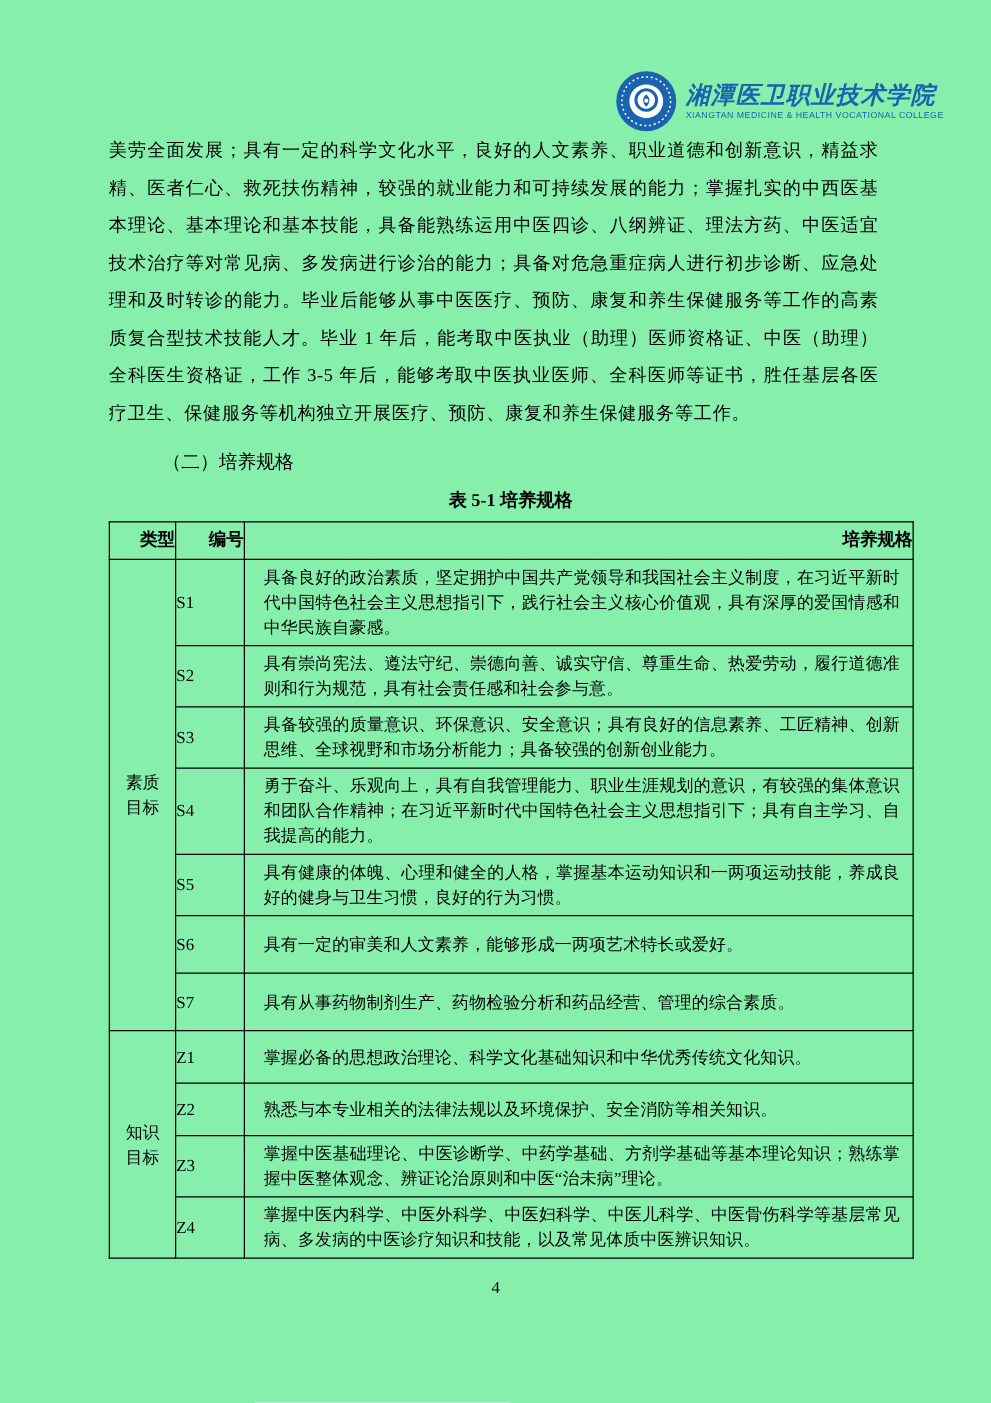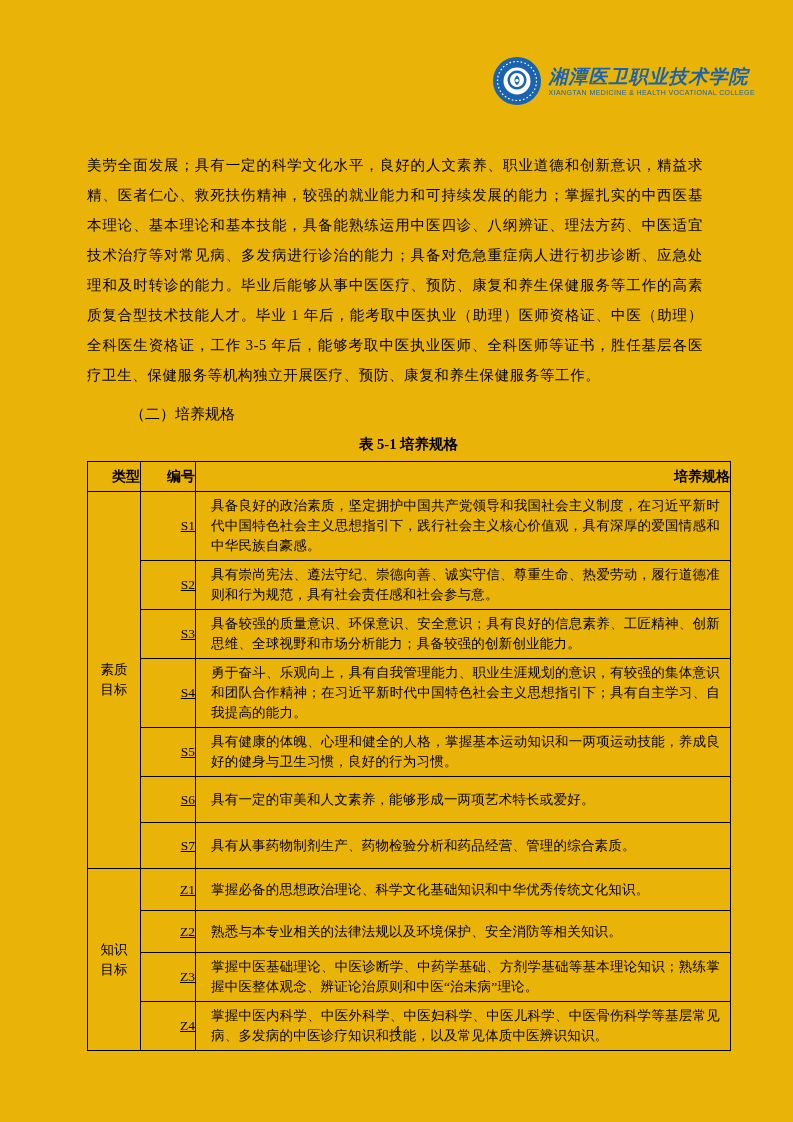--- a/index.html
+++ b/index.html
@@ -4,21 +4,21 @@
 <style>
   * { margin: 0; padding: 0; box-sizing: border-box; }
   html, body { background: #e8e8e8; }
   body { font-family: "Liberation Serif", "DejaVu Serif", serif; }
 
   .page {
     position: relative;
     width: 793px;
     height: 1122px;
     margin: 0 auto;
-    background: #eab308;
+    background: #86efac;
     overflow: hidden;
     color: #000;
   }
 
   
   .logo {
     position: absolute;
     top: 56px;
     right: 38px;
     display: flex;
@@ -39,21 +39,21 @@
   .logo-en {
     color: #1a63ae;
     font-size: 7px;
     font-family: "Liberation Sans", sans-serif;
     letter-spacing: 0.4px;
     white-space: nowrap;
     margin-top: 1px;
   }
 
   
-  .content { position: absolute; left: 87px; right: 73px; top: 106px; margin-top: 44px; }
+  .content { position: absolute; left: 87px; right: 73px; top: 106px; }
   .para {
     width: 616px;
     font-size: 14.5px;
     line-height: 30px;
     text-align: justify;
     letter-spacing: 0.6px;
   }
   .section-heading {
     margin-top: 9px;
     padding-left: 43px;
@@ -87,21 +87,21 @@
   .col-type  { width: 53px; }
   .col-code  { width: 55px; }
   .col-spec  { width: 535px; }
   .spec-table th { font-weight: bold; text-align: right; height: 30px; font-size: 14px; }
   .cell-type {
     text-align: center;
     white-space: pre-line;
     line-height: 24px;
     font-size: 14px;
   }
-  .cell-code { text-align: right; font-family: "Liberation Serif", serif; font-size: 13.5px; text-decoration: underline; }
+  .cell-code { text-align: left; font-family: "Liberation Serif", serif; font-size: 13.5px; }
   .cell-spec { text-align: justify; padding: 4px 10px 4px 15px; letter-spacing: 0.2px; }
 
   
   .page-number {
     position: absolute;
     top: 1022px;
     left: 0;
     width: 100%;
     text-align: center;
     font-size: 13.5px;

